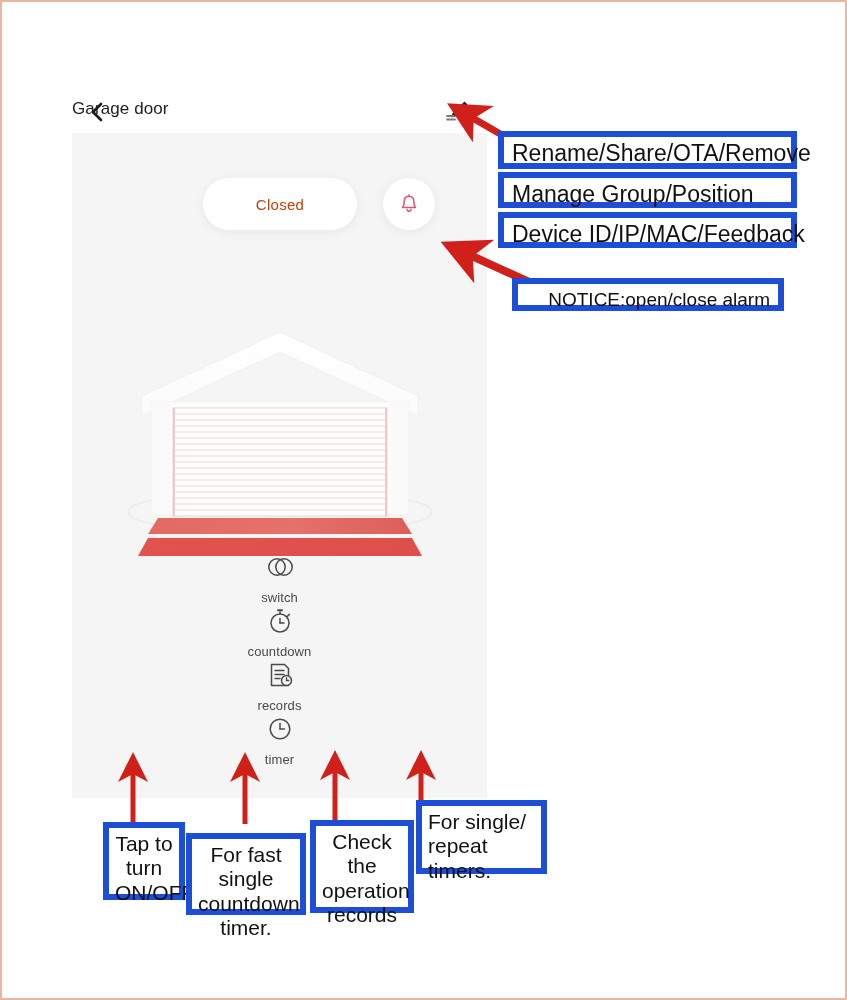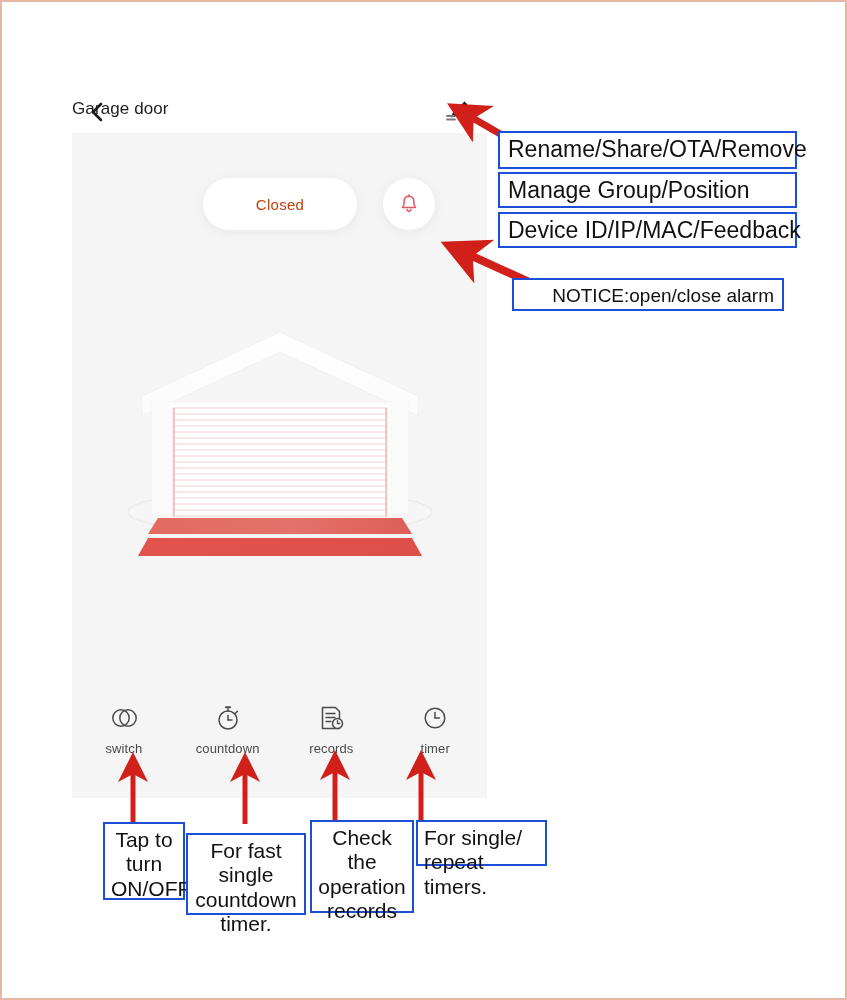--- a/index.html
+++ b/index.html
@@ -105,23 +105,24 @@
     left: 28px;
     top: 200px;
     width: 360px;
     height: 300px;
   }
 
   
   .toolbar {
     position: absolute;
     left: 0;
-    bottom: 42px;
+    bottom: 31px;
     width: 415px;
     display: flex;
+    flex-direction: column;
   }
   .tool {
     flex: 1;
     display: flex;
     flex-direction: column;
     align-items: center;
     gap: 7px;
     cursor: pointer;
   }
   .tool .glyph {
@@ -131,21 +132,21 @@
   }
   .tool .lbl {
     font-size: 13px;
     color: #4a4a4a;
     letter-spacing: 0.1px;
   }
 
   
   .anno {
     position: absolute;
-    border: 2px solid #1d4ed8;
+    border: 6px solid #1d4ed8;
     background: #ffffff;
     box-sizing: border-box;
     color: #111111;
     font-family: "Liberation Sans", sans-serif;
     line-height: 1.16;
   }
   .anno.big {
     font-size: 23px;
     padding: 3px 8px;
     white-space: nowrap;
@@ -343,15 +344,15 @@
   <div class="anno big" style="left:496px; top:210px; width:299px; height:36px;">Device ID/IP/MAC/Feedback</div>
 
   <div class="anno mid" style="left:510px; top:276px; width:272px; height:33px;">NOTICE:open/close alarm</div>
 
   <div class="anno small center" style="left:101px; top:820px; width:82px; height:78px;">Tap to turn ON/OFF.</div>
 
   <div class="anno small left" style="left:184px; top:831px; width:120px; height:82px;text-align:center;">For fast single countdown timer.</div>
 
   <div class="anno small center" style="left:308px; top:818px; width:104px; height:93px;">Check the operation records</div>
 
-  <div class="anno small left" style="left:414px; top:818px; width:131px; height:46px;">For single/ repeat timers.</div>
+  <div class="anno small left" style="left:414px; top:798px; width:131px; height:74px;">For single/ repeat timers.</div>
 
 </div>
 
 </body></html>

